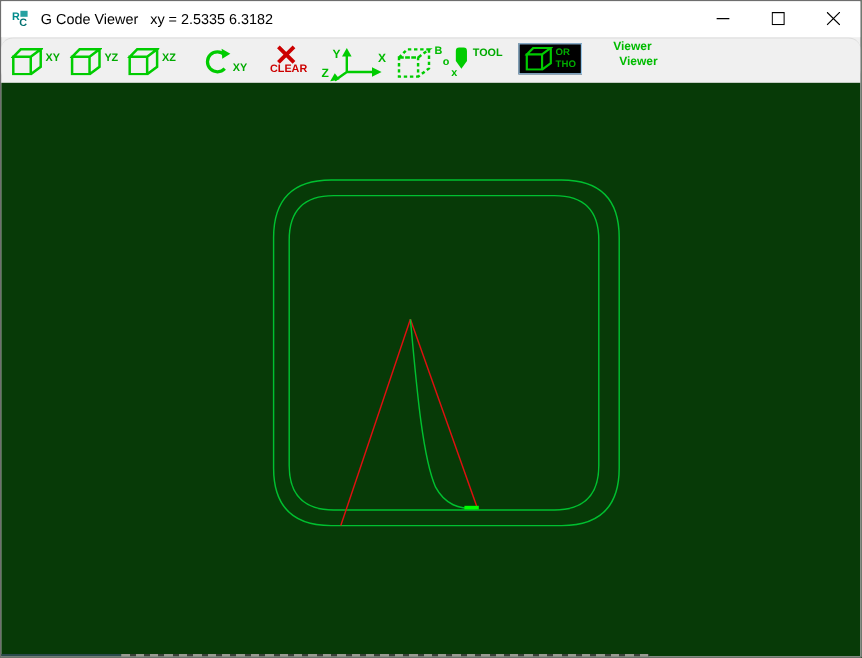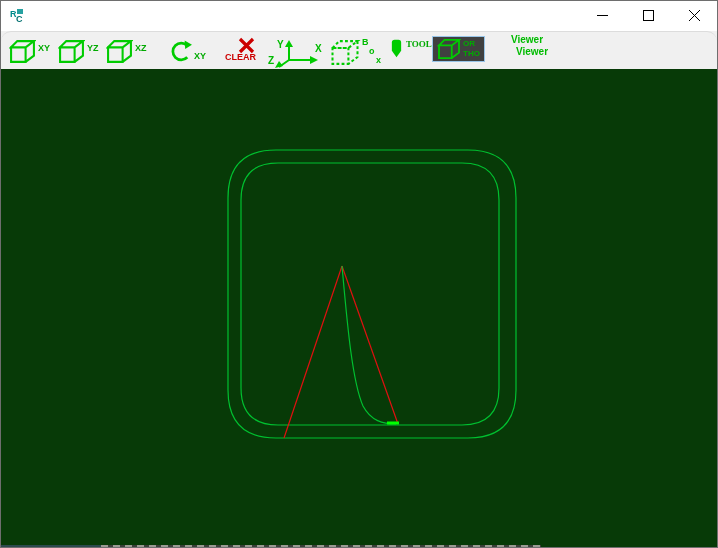--- a/index.html
+++ b/index.html
@@ -22,29 +22,29 @@
   .toolbar {
     position:relative; height:38px; background:#f0f0f0;
     border-top:1px solid #dcdcdc; color:#00aa00;border-radius:10px;
   }
   .tb-item { position:absolute; display:flex; cursor:default; }
   .tb-label { font-size:9px; font-weight:bold; color:#00aa00; letter-spacing:0px; }
   .icon-green { color:#00cc00; }
   .cube-label { margin-left:2px; margin-top:3px; }
   .rotate-wrap { align-items:flex-end; }
   .rotate-wrap .tb-label { margin-left:1px; margin-bottom:3px; }
-  .clear-wrap { flex-direction:column; align-items:flex-end; }
+  .clear-wrap { flex-direction:column; align-items:center; }
   .clear-wrap .tb-label { color:#cc0000; margin-left:5px; margin-top:-2px; }
   .axes-text { font-size:10px; font-weight:bold; fill:#00bb00; font-family:"Liberation Sans",sans-serif; }
   .box-wrap { width:56px; height:28px; }
   .box-letter { position:absolute; font-size:9px; font-weight:bold; color:#00bb00; }
   .tool-wrap .tb-label { margin-left:3px; margin-top:1px; }
   .ortho-btn {
     display:flex; align-items:center; padding:2px 4px;
-    background:#404040; border:1px solid #98c5e8;
+    background:#000000; border:1px solid #98c5e8;
   }
   .ortho-lines { display:flex; flex-direction:column; margin-left:2px; }
   .ortho-lines span { font-size:8px; font-weight:bold; color:#00aa00; line-height:10px; }
   .setup-wrap { flex-direction:column; }
   .setup-wrap span { font-size:10px; font-weight:bold; color:#00bb00; line-height:12px; }
   .setup-wrap .line2 { margin-left:5px; }
   
   .canvas {
     position:relative; height:476px; background:#073a07; cursor:crosshair;
   }
@@ -72,20 +72,21 @@
 </svg>
 
 <div class="window">
 
   <div class="titlebar">
     <svg class="app-icon" viewBox="0 0 16 16">
       <text x="0" y="9" font-size="9" font-weight="bold" fill="#008b8b" font-family="Liberation Sans,sans-serif">R</text>
       <text x="6" y="14" font-size="9" font-weight="bold" fill="#007070" font-family="Liberation Sans,sans-serif">C</text>
       <rect x="7" y="1" width="6" height="5" fill="#009090" opacity="0.85"></rect>
     </svg>
+    <div class="title-text"><span>G Code Viewer</span><span class="title-gap"></span><span>xy = 2.5335 6.3182</span></div>
     <div class="win-controls">
       <button class="win-btn">
         <svg width="11" height="11" viewBox="0 0 11 11">
           <path d="M0,5.5 H11" stroke="#000" stroke-width="1"></path>
         </svg>
       </button>
       <button class="win-btn">
         <svg width="11" height="11" viewBox="0 0 11 11">
           <rect x="0.5" y="0.5" width="10" height="10" fill="none" stroke="#000" stroke-width="1"></rect>
         </svg>
@@ -150,21 +151,21 @@
 
     <div class="tb-item box-wrap" style="left:328px; top:8px;">
       <svg width="32" height="25" viewBox="0 0 26 22" class="icon-green">
         <path d="M2,7 H16 V21 H2 Z M2,7 L8,1 H24 L16,7 Z M24,1 V15 L16,21" fill="none" stroke="currentColor" stroke-width="1.8" stroke-dasharray="2.5,2"></path>
       </svg>
       <span class="box-letter" style="left:33px; top:-3px;">B</span>
       <span class="box-letter" style="left:40px; top:6px;">o</span>
       <span class="box-letter" style="left:47px; top:15px;">x</span>
     </div>
 
-    <div class="tb-item tool-wrap" style="left:389px; top:6px;font-family:Liberation Serif, serif;">
+    <div class="tb-item tool-wrap" style="left:377px; top:6px;">
       <svg width="13" height="21" viewBox="0 0 14 21" class="icon-green">
         <path d="M2,4 Q2,1 5,1 H9 Q12,1 12,4 V13 L7,20 L2,13 Z" fill="currentColor"></path>
       </svg>
       <span class="tb-label">TOOL</span>
     </div>
 
     <div class="tb-item ortho-btn" style="left:431px; top:4px;">
       <svg width="24" height="20" class="icon-green">
           <use href="#sym-cube"></use>
         </svg>

